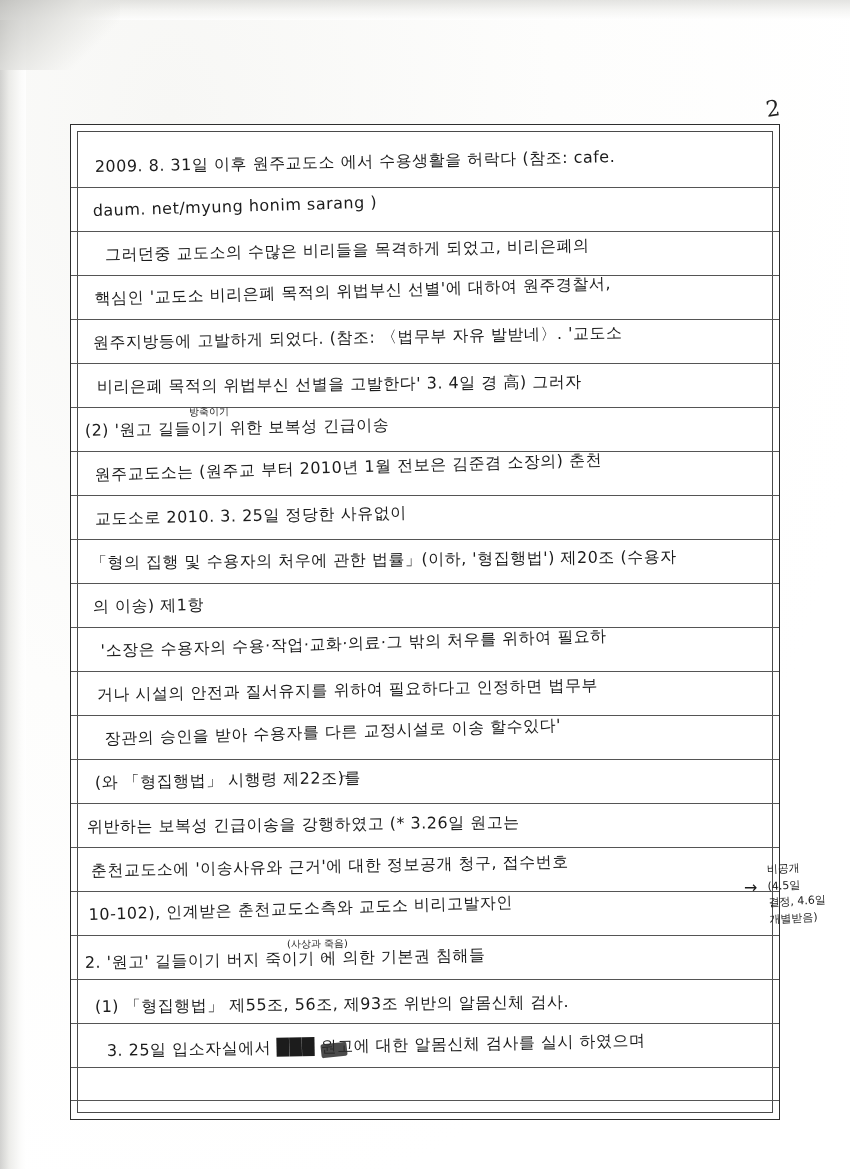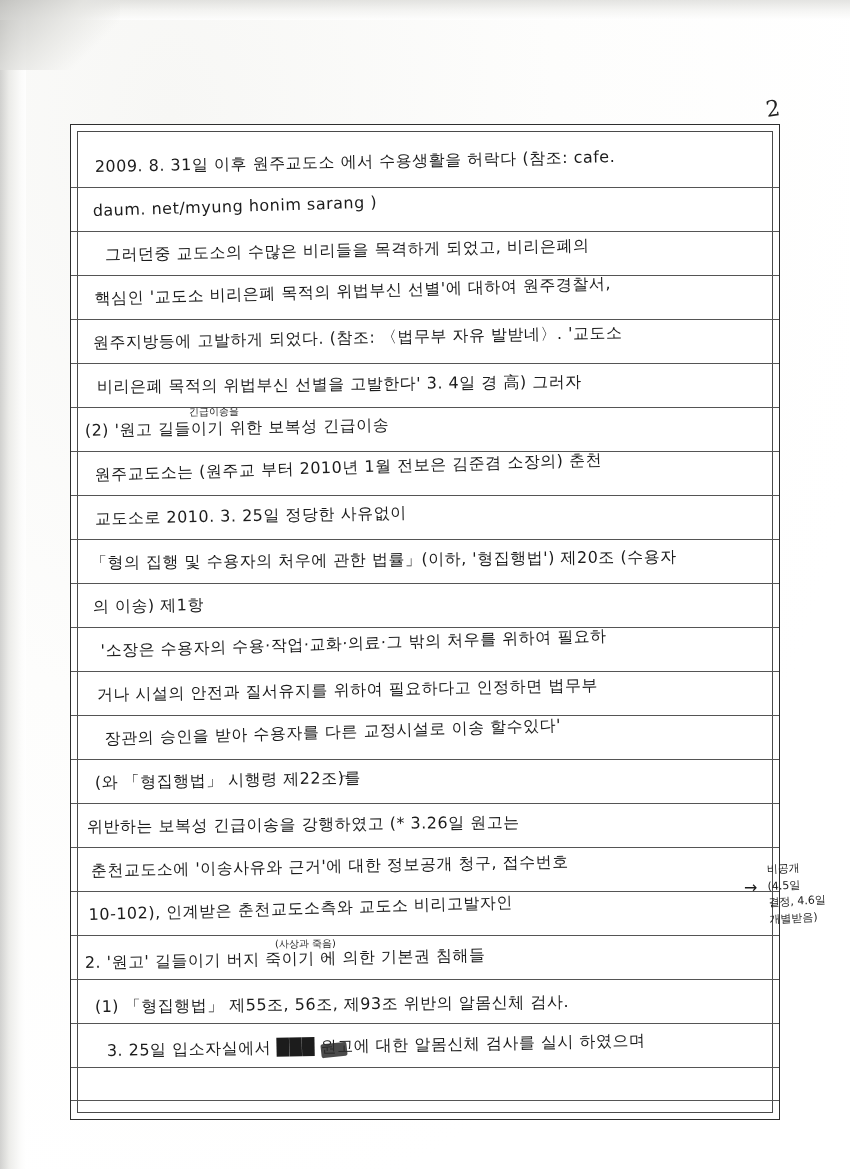--- a/index.html
+++ b/index.html
@@ -175,38 +175,38 @@
     <div class="rule" style="top:942px"></div>
     <div class="rule" style="top:975px"></div>
 
     <div class="hand slant1" style="left:24px; top:32px">2009. 8. 31일 이후 원주교도소 에서 수용생활을 허락다 (참조: cafe.</div>
     <div class="hand slant2" style="left:22px; top:76px">daum. net/myung honim sarang )</div>
     <div class="hand slant1" style="left:34px; top:120px">그러던중 교도소의 수많은 비리들을 목격하게 되었고, 비리은폐의</div>
     <div class="hand slant2" style="left:24px; top:164px">핵심인 '교도소 비리은폐 목적의 위법부신 선별'에 대하여 원주경찰서,</div>
     <div class="hand slant1" style="left:22px; top:208px">원주지방등에 고발하게 되었다. (참조: 〈법무부 자유 발받네〉. '교도소</div>
     <div class="hand slant3" style="left:26px; top:252px">비리은폐 목적의 위법부신 선별을 고발한다' 3. 4일 경 高) 그러자</div>
 
-    <div class="insert slant3" style="left:118px; top:280px">긴급이송을</div>
+    <div class="insert slant3" style="left:118px; top:280px">방축이기</div>
     <div class="caret" style="left:176px; top:288px">︿</div>
     <div class="hand slant1" style="left:14px; top:296px">(2) '원고 길들이기 위한  보복성 긴급이송</div>
 
     <div class="hand slant2" style="left:24px; top:340px">원주교도소는 (원주교 부터 2010년 1월 전보은 김준겸 소장의) 춘천</div>
     <div class="hand slant1" style="left:24px; top:384px">교도소로  2010. 3. 25일 정당한 사유없이</div>
     <div class="hand slant3" style="left:20px; top:428px">「형의 집행 및 수용자의 처우에 관한 법률」(이하, '형집행법') 제20조 (수용자</div>
     <div class="hand slant1" style="left:22px; top:472px">의 이송) 제1항</div>
     <div class="hand slant2" style="left:30px; top:516px">'소장은 수용자의 수용·작업·교화·의료·그 밖의 처우를 위하여 필요하</div>
     <div class="hand slant1" style="left:26px; top:560px">거나 시설의 안전과 질서유지를 위하여 필요하다고 인정하면 법무부</div>
     <div class="hand slant2" style="left:34px; top:604px">장관의 승인을 받아 수용자를 다른 교정시설로 이송 할수있다'</div>
     <div class="hand slant1" style="left:24px; top:648px">(와 「형집행법」 시행령 제22조)를</div>
     <div class="caret" style="left:268px; top:642px">︵</div>
     <div class="hand slant3" style="left:16px; top:692px">위반하는 보복성 긴급이송을 강행하였고 (* 3.26일 원고는</div>
     <div class="hand slant1" style="left:20px; top:736px">춘천교도소에 '이송사유와 근거'에 대한 정보공개 청구, 접수번호</div>
     <div class="hand slant2" style="left:18px; top:780px">10-102),  인계받은 춘천교도소측와 교도소 비리고발자인</div>
 
-    <div class="insert slant3" style="left:204px; top:812px">(사상과 죽음)</div>
+    <div class="insert slant3" style="left:216px; top:812px">(사상과 죽음)</div>
     <div class="caret" style="left:250px; top:822px">︿</div>
     <div class="hand slant1" style="left:14px; top:828px">2. '원고' 길들이기 버지 죽이기 에 의한 기본권 침해들</div>
 
     <div class="hand slant3" style="left:24px; top:872px">(1) 「형집행법」 제55조, 56조, 제93조 위반의 알몸신체 검사.</div>
     <div class="hand slant1" style="left:36px; top:916px">3. 25일 입소자실에서 ███ 원고에 대한 알몸신체 검사를 실시 하였으며</div>
 
     <div class="strike" style="left:250px; top:918px; width:26px; height:14px; transform:rotate(-6deg)"></div>
   </div>
 
   <div id="margin-arrow">→</div>

